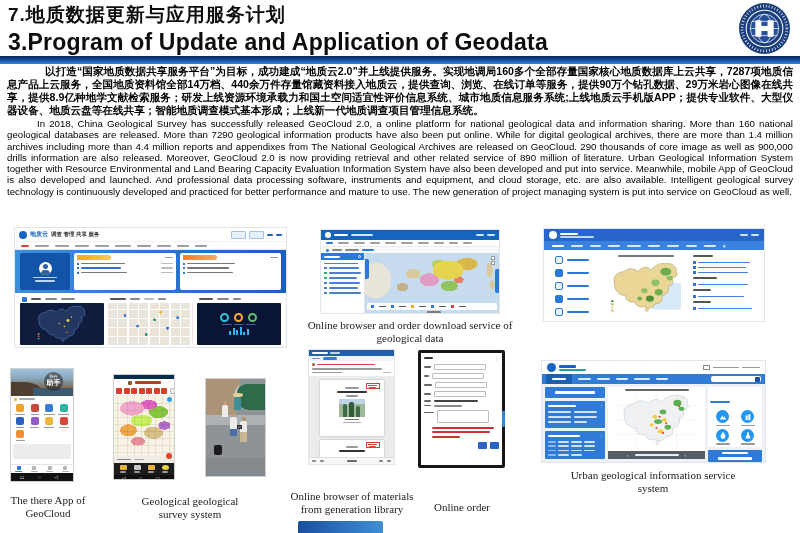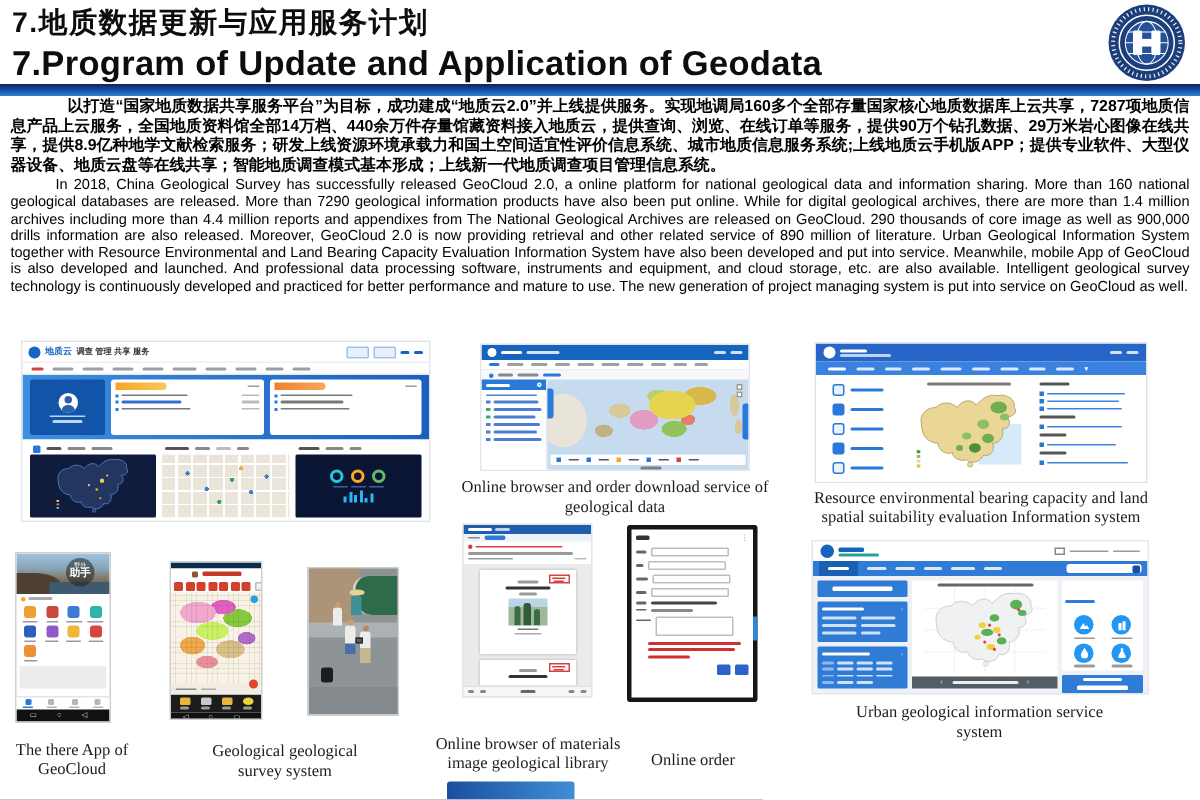--- a/index.html
+++ b/index.html
@@ -108,21 +108,21 @@
 <svg width="0" height="0" style="position:absolute" aria-hidden="true">
     <defs>
 <path id="cn" d="M10,30 C8,22 14,16 22,16 C28,10 36,12 40,16 C44,10 52,8 56,14 C60,10 66,4 74,6 C82,4 90,10 88,16 C92,20 86,24 82,24 C86,28 84,34 78,34 C80,40 76,46 70,46 C72,52 68,58 62,56 C60,62 52,64 48,60 C42,62 36,58 36,54 C30,56 24,52 24,46 C16,46 10,40 10,30 Z"></path>
 </defs>
   </svg>
 
 <div class="slide">
 
   <div class="hdr">
     <div class="title-zh">7.地质数据更新与应用服务计划</div>
-    <div class="title-en">7.Program of Update and Application of Geodata</div>
+    <div class="title-en">3.Program of Update and Application of Geodata</div>
   </div>
   <div class="logo" title="中国地质调查局 CHINA GEOLOGICAL SURVEY">
     <svg viewBox="0 0 52 52" width="53" height="53">
       <circle cx="26" cy="26" r="25" fill="#1c3f7c"></circle>
       <circle cx="26" cy="26" r="22" fill="none" stroke="#fff" stroke-width="2.6" stroke-dasharray="0.8 2.1" opacity=".9"></circle>
       <circle cx="26" cy="26" r="18" fill="#1c3f7c" stroke="#fff" stroke-width="1"></circle>
       <circle cx="26" cy="26" r="14" fill="#27509a"></circle>
       <ellipse cx="26" cy="26" rx="14" ry="14" fill="none" stroke="#fff" stroke-width=".7"></ellipse>
       <ellipse cx="26" cy="26" rx="7" ry="14" fill="none" stroke="#fff" stroke-width=".7"></ellipse>
       <line x1="12" y1="26" x2="40" y2="26" stroke="#fff" stroke-width=".7"></line>
@@ -476,21 +476,20 @@
             <i class="bar" style="width:46px;height:1.5px;background:#3b82e0"></i>
           </div>
         <i class="bar" style="width:18px;background:#555;margin:3px 0 2px"></i>
         <div class="r-link">
             <span class="sq" style="width:3px;height:3px;background:#2979d9"></span>
             <i class="bar" style="width:54px;height:1.5px;background:#3b82e0"></i>
           </div>
       </div>
     </div>
   </div>
-  <div class="cap" style="left:528px;top:326px;width:252px">Resource environmental bearing capacity and land spatial suitability evaluation Information system</div>
 
   <div class="fig" style="left:10px;top:368px;width:64px;height:114px;border-color:#cfcfcf">
     <div class="m-banner">
       <span class="sq" style="position:absolute;left:0;bottom:0;width:30px;height:14px;background:#4e3f30;border-radius:0 60% 0 0"></span>
       <span class="sq" style="position:absolute;right:0;bottom:0;width:40px;height:8px;background:#3e5a6e"></span>
       <div class="m-circle">
         <div style="font-size:4px;margin-top:3px">野外</div>
         <div style="font-size:7px;font-weight:bold">助手</div>
       </div>
     </div>
@@ -682,21 +681,21 @@
     <div class="row" style="position:absolute;left:0;right:0;bottom:0;height:7px;background:#f6f6f6;border-top:1px solid #ddd;padding:0 3px;gap:4px">
       <i class="bar" style="width:4px;height:1.5px;background:#888"></i>
         <i class="bar" style="width:4px;height:1.5px;background:#888"></i>
       <span style="flex:1"></span>
         <i class="bar" style="width:10px;height:1.5px;background:#666"></i>
         <span style="flex:1"></span>
       <i class="bar" style="width:4px;height:1.5px;background:#888"></i>
         <i class="bar" style="width:4px;height:1.5px;background:#888"></i>
     </div>
   </div>
-  <div class="cap" style="left:288px;top:490px;width:128px">Online browser of materials image geological library</div>
+  <div class="cap" style="left:288px;top:490px;width:128px">Online browser of materials from generation library</div>
 
   <div class="fig" style="left:418px;top:350px;width:87px;height:118px;border:3px solid #161616;border-radius:2px;background:#fff;overflow:visible">
     <span class="sq" style="position:absolute;right:-3px;top:58px;width:3px;height:16px;background:#2f86d6"></span>
     <div style="padding:2px 3px;position:relative;height:100%;overflow:hidden">
       <div class="row">
           <i class="bar" style="width:9px;height:2.5px;background:#333"></i>
           <span style="flex:1"></span>
           <span style="font-size:5px;color:#888">⋮</span>
         </div>
       <div class="o-row">

